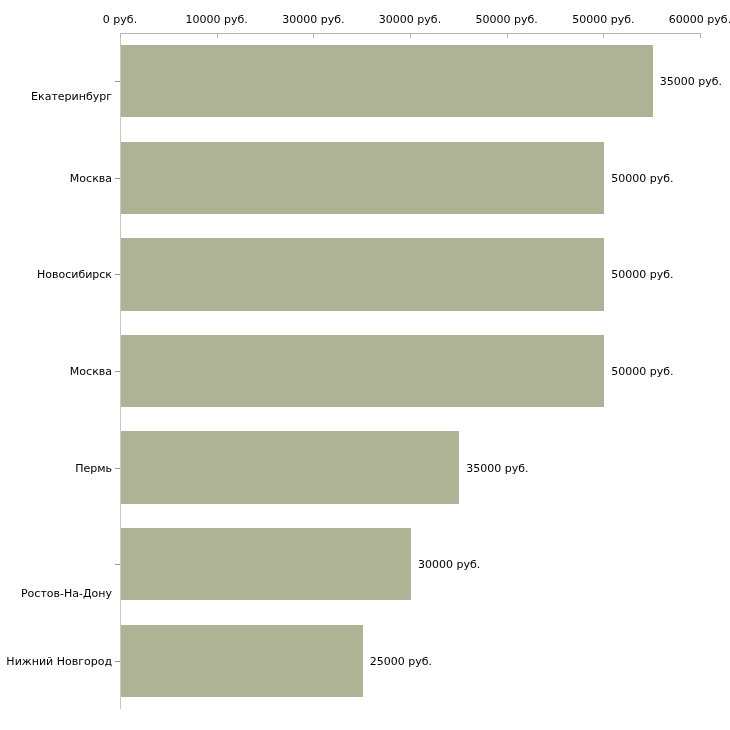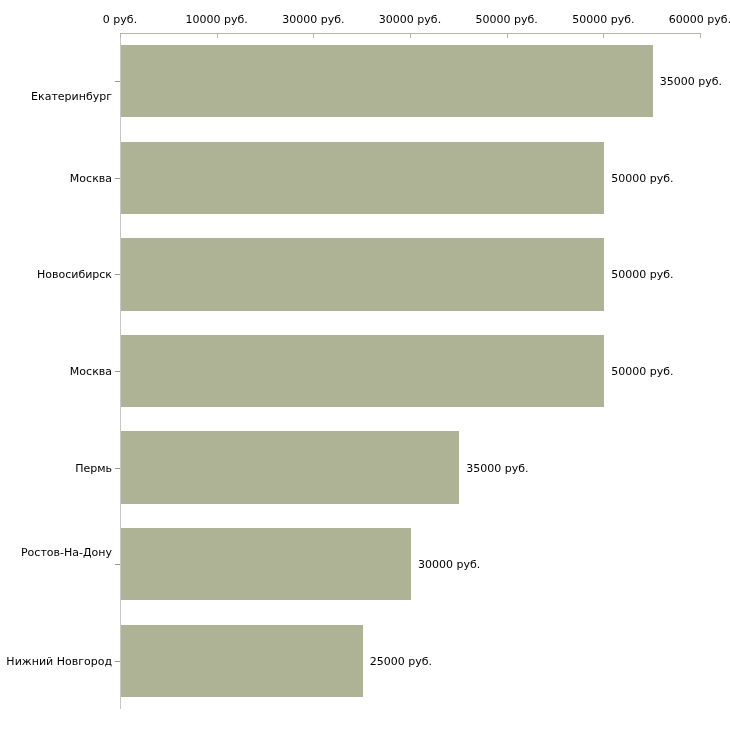--- a/index.html
+++ b/index.html
@@ -128,21 +128,21 @@
         <div class="y-tick" style="top: 467.571px;"></div>
         <div class="y-tick" style="top: 564.143px;"></div>
         <div class="y-tick" style="top: 660.714px;"></div>
       </div>
     <div id="cat-labels">
         <div class="cat-label" style="top: 96px;">Екатеринбург</div>
         <div class="cat-label" style="top: 177.857px;">Москва</div>
         <div class="cat-label" style="top: 274.429px;">Новосибирск</div>
         <div class="cat-label" style="top: 371px; margin-left: 39px;">Москва</div>
         <div class="cat-label" style="top: 467.571px;">Пермь</div>
-        <div class="cat-label" style="top: 552px;">Ростов-На-Дону</div>
+        <div class="cat-label" style="top: 593px;">Ростов-На-Дону</div>
         <div class="cat-label" style="top: 660.714px;">Нижний Новгород</div>
       </div>
     <div id="bars">
         <div class="bar" style="left: 121px; top: 45.0714px; width: 531.667px; height: 72.4286px; background: rgb(174, 179, 149);"></div>
         <div class="bar-value" style="left: 659.667px; top: 81.2857px;">35000 руб.</div>
         <div class="bar" style="left: 121px; top: 141.643px; width: 483.333px; height: 72.4286px; background: rgb(174, 179, 149);"></div>
         <div class="bar-value" style="left: 611.333px; top: 177.857px;">50000 руб.</div>
         <div class="bar" style="left: 121px; top: 238.214px; width: 483.333px; height: 72.4286px; background: rgb(174, 179, 149);"></div>
         <div class="bar-value" style="left: 611.333px; top: 274.429px;">50000 руб.</div>
         <div class="bar" style="left: 121px; top: 334.786px; width: 483.333px; height: 72.4286px; background: rgb(174, 179, 149);"></div>

